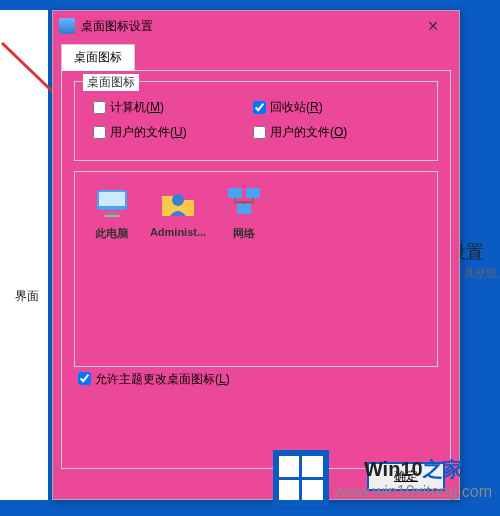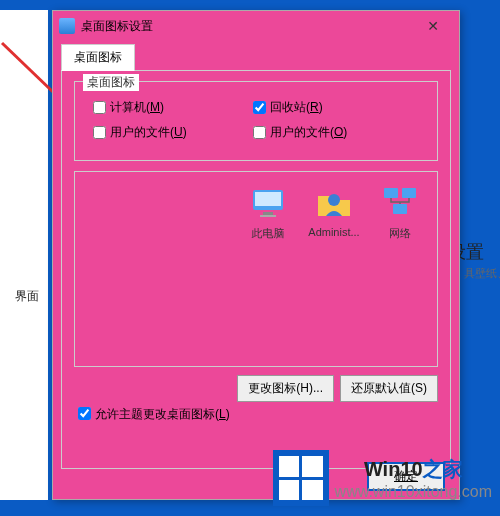--- a/index.html
+++ b/index.html
@@ -17,21 +17,21 @@
   .tabbar { margin:2px 8px 0; border-bottom:1px solid #ccc; display:flex; }
   .tab { padding:4px 12px; border:1px solid #ccc; border-bottom:1px solid #fff; background:#fff; position:relative; top:1px; font-size:12px; }
   .tabbody { margin:0 8px; border:1px solid #ccc; border-top:none; padding:10px 12px; height:398px; position:relative; }
   .group { border:1px solid #ccc; padding:10px 14px 12px; position:relative; }
   .group .legend { position:absolute; top:-8px; left:8px; background:#fff; padding:0 4px; font-size:12px; color:#333; }
   .chk-row { display:flex; margin:6px 0; }
   .chk { display:flex; align-items:center; width:160px; font-size:12px; }
   .chk input { margin-right:4px; width:13px; height:13px; }
   .underline { text-decoration:underline; }
   .iconbox { border:1px solid #ccc; margin-top:10px; height:196px; padding:10px 4px; }
-  .iconrow { display:flex; justify-content:flex-end; }
+  .iconrow { display:flex; justify-content:flex-start;font-weight:bold; }
   .iconcell { width:66px; text-align:center; }
   .iconimg { width:40px; height:40px; margin:0 auto 4px; display:flex; align-items:center; justify-content:center; }
   .iconlbl { font-size:11px; color:#333; white-space:nowrap; overflow:hidden; text-overflow:ellipsis; }
   .btnrow { display:flex; justify-content:flex-end; gap:6px; margin-top:8px; }
   .btn { padding:4px 10px; border:1px solid #999; background:#efefef; font-size:12px; cursor:pointer; min-width:78px; text-align:center; }
   .allow { margin-top:2px; display:flex; align-items:flex-end; font-size:12px; }
   .allow input { margin-right:4px; }
   .bottom { position:absolute; bottom:8px; right:14px; display:flex; gap:6px;text-decoration:underline; }
   .okbtn { border:2px solid #0a5bc4; }
   .arrow svg { position:absolute; left:0; top:38px; width:100px; height:100px; pointer-events:none; }
@@ -133,24 +133,20 @@
                 <rect x="22" y="6" width="14" height="10" rx="1" fill="#4aa3f0"></rect>
                 <rect x="13" y="22" width="14" height="10" rx="1" fill="#4aa3f0"></rect>
                 <path d="M11 16 v4 h18 v-4 M20 20 v2" stroke="#666" stroke-width="1.5" fill="none"></path>
               </svg>
           </div>
           <div class="iconlbl">网络</div>
         </div>
       </div>
     </div>
 
-    <div class="btnrow">
-      <div class="btn">更改图标(H)...</div>
-      <div class="btn">还原默认值(S)</div>
-    </div>
 
     <label class="allow">
       <input type="checkbox" checked="" style="">
       <span><span>允许主题更改桌面图标(</span><span class="underline">L</span><span>)</span></span>
     </label>
   </div>
 
   <div class="bottom">
     <div class="btn okbtn">确定</div>
   </div>

